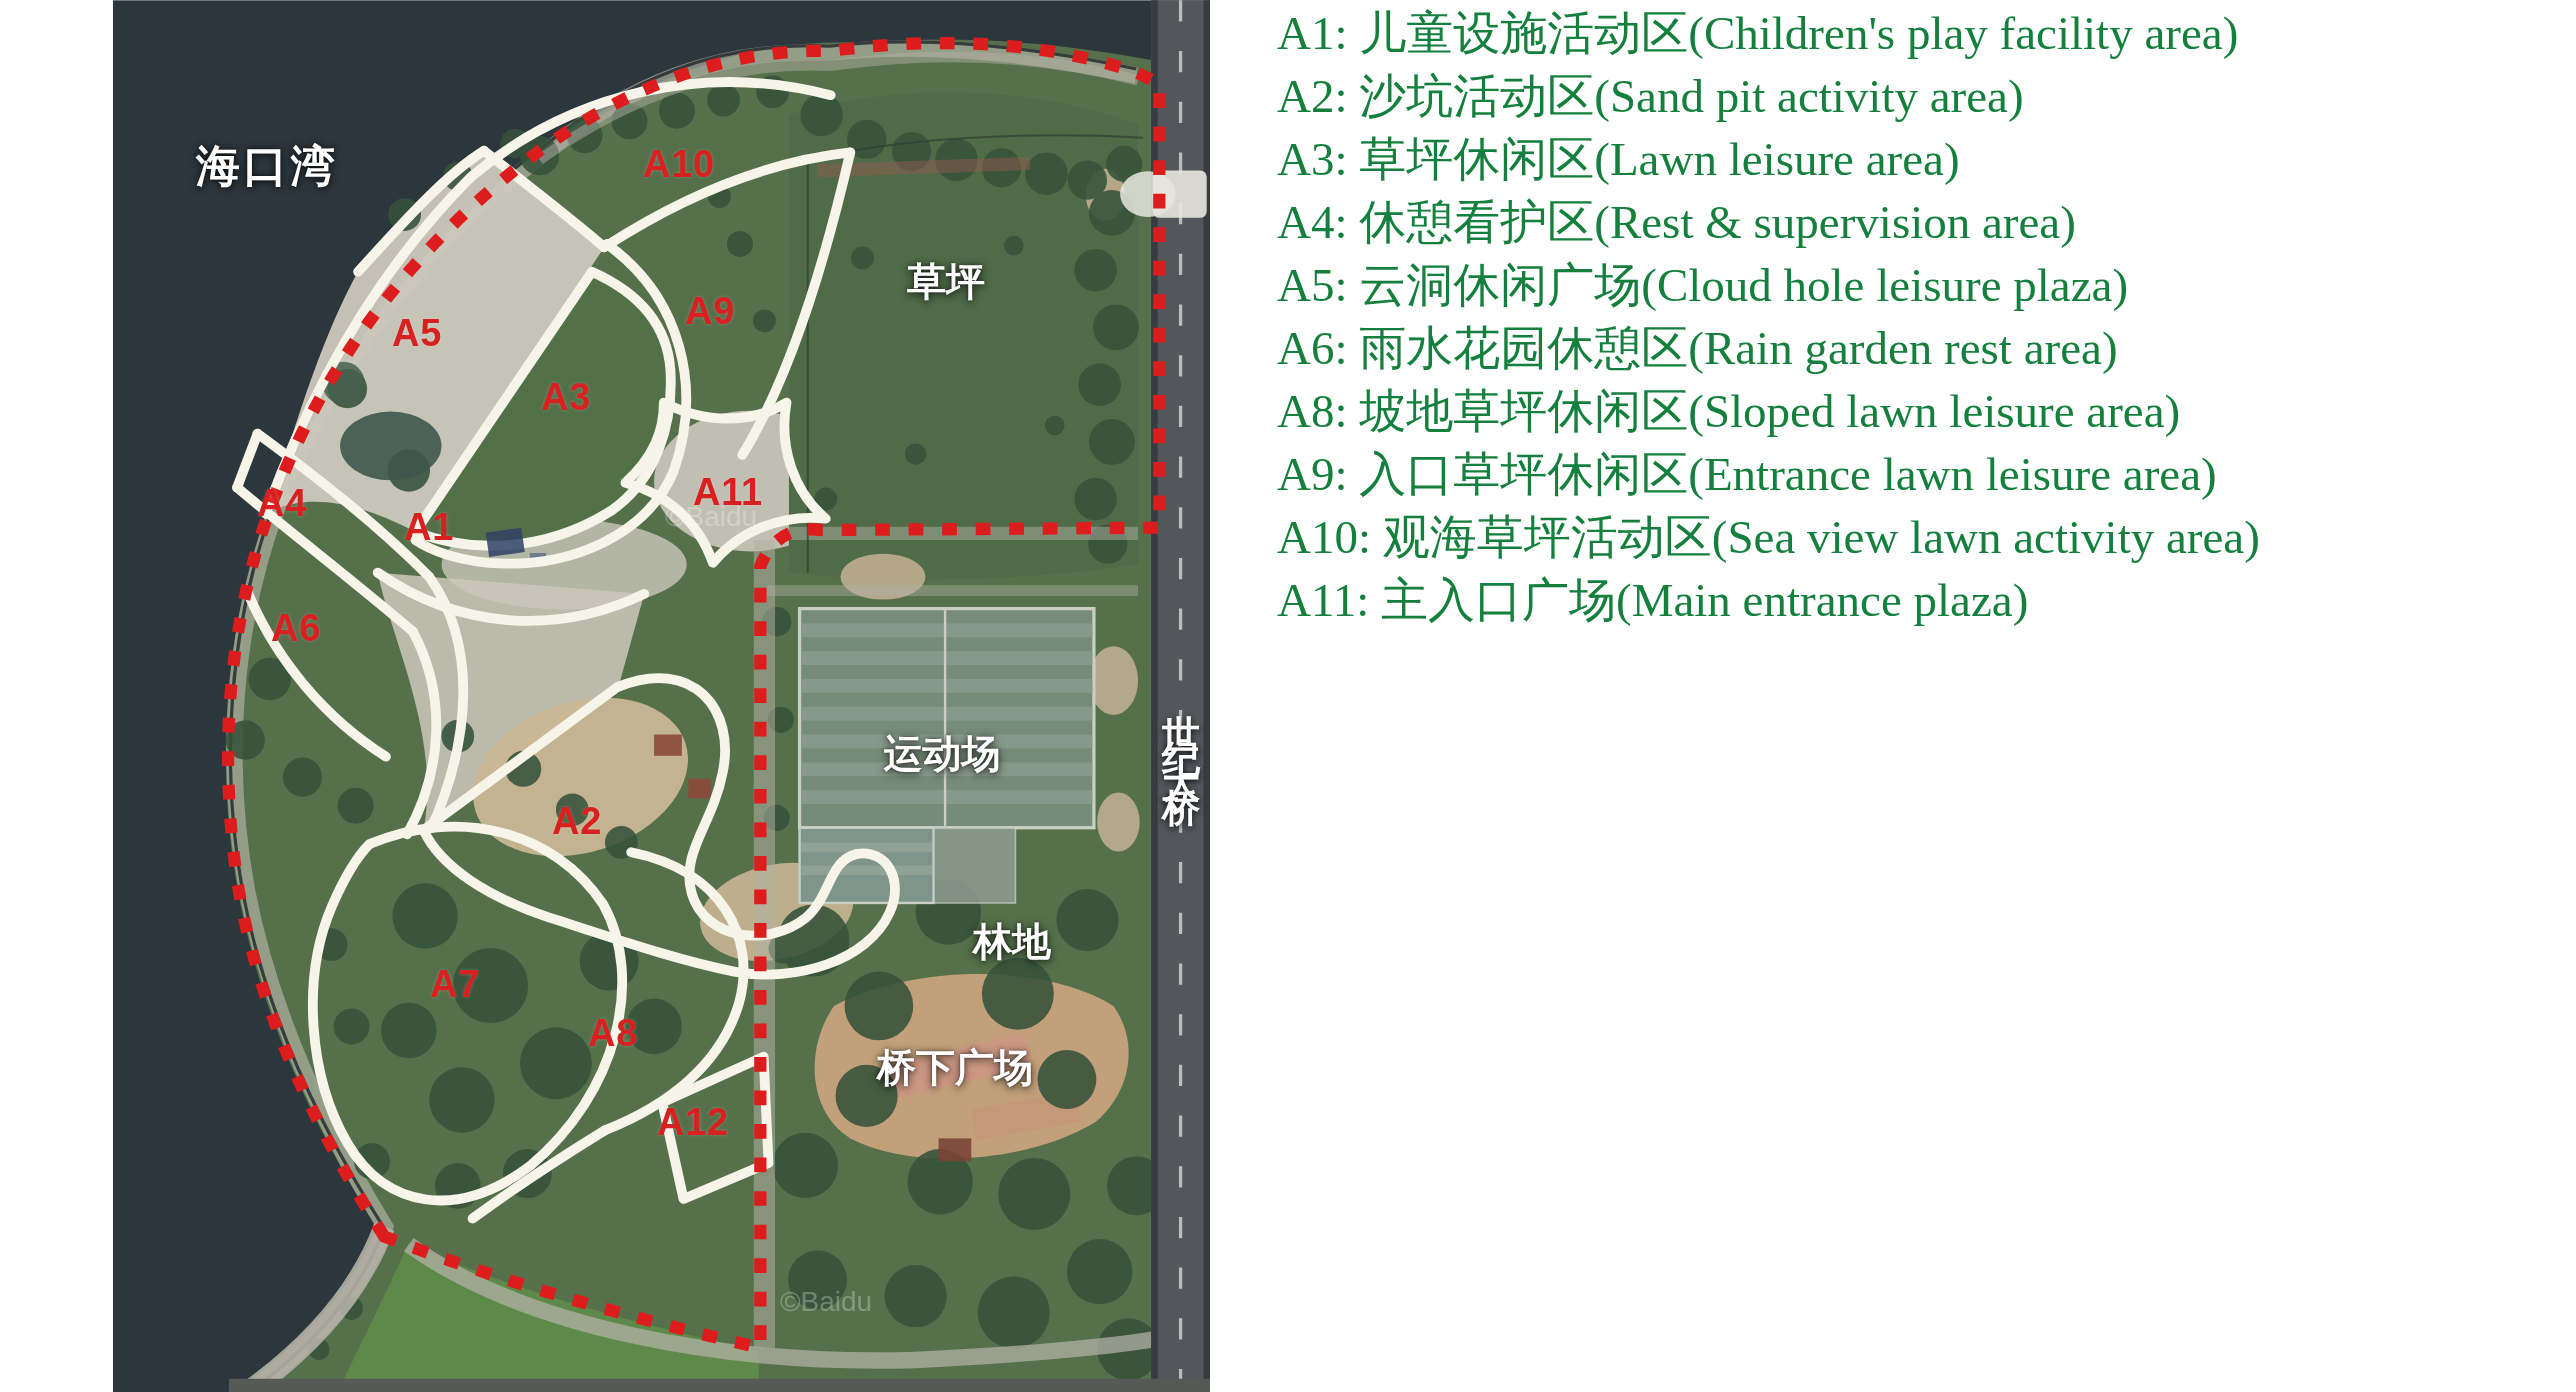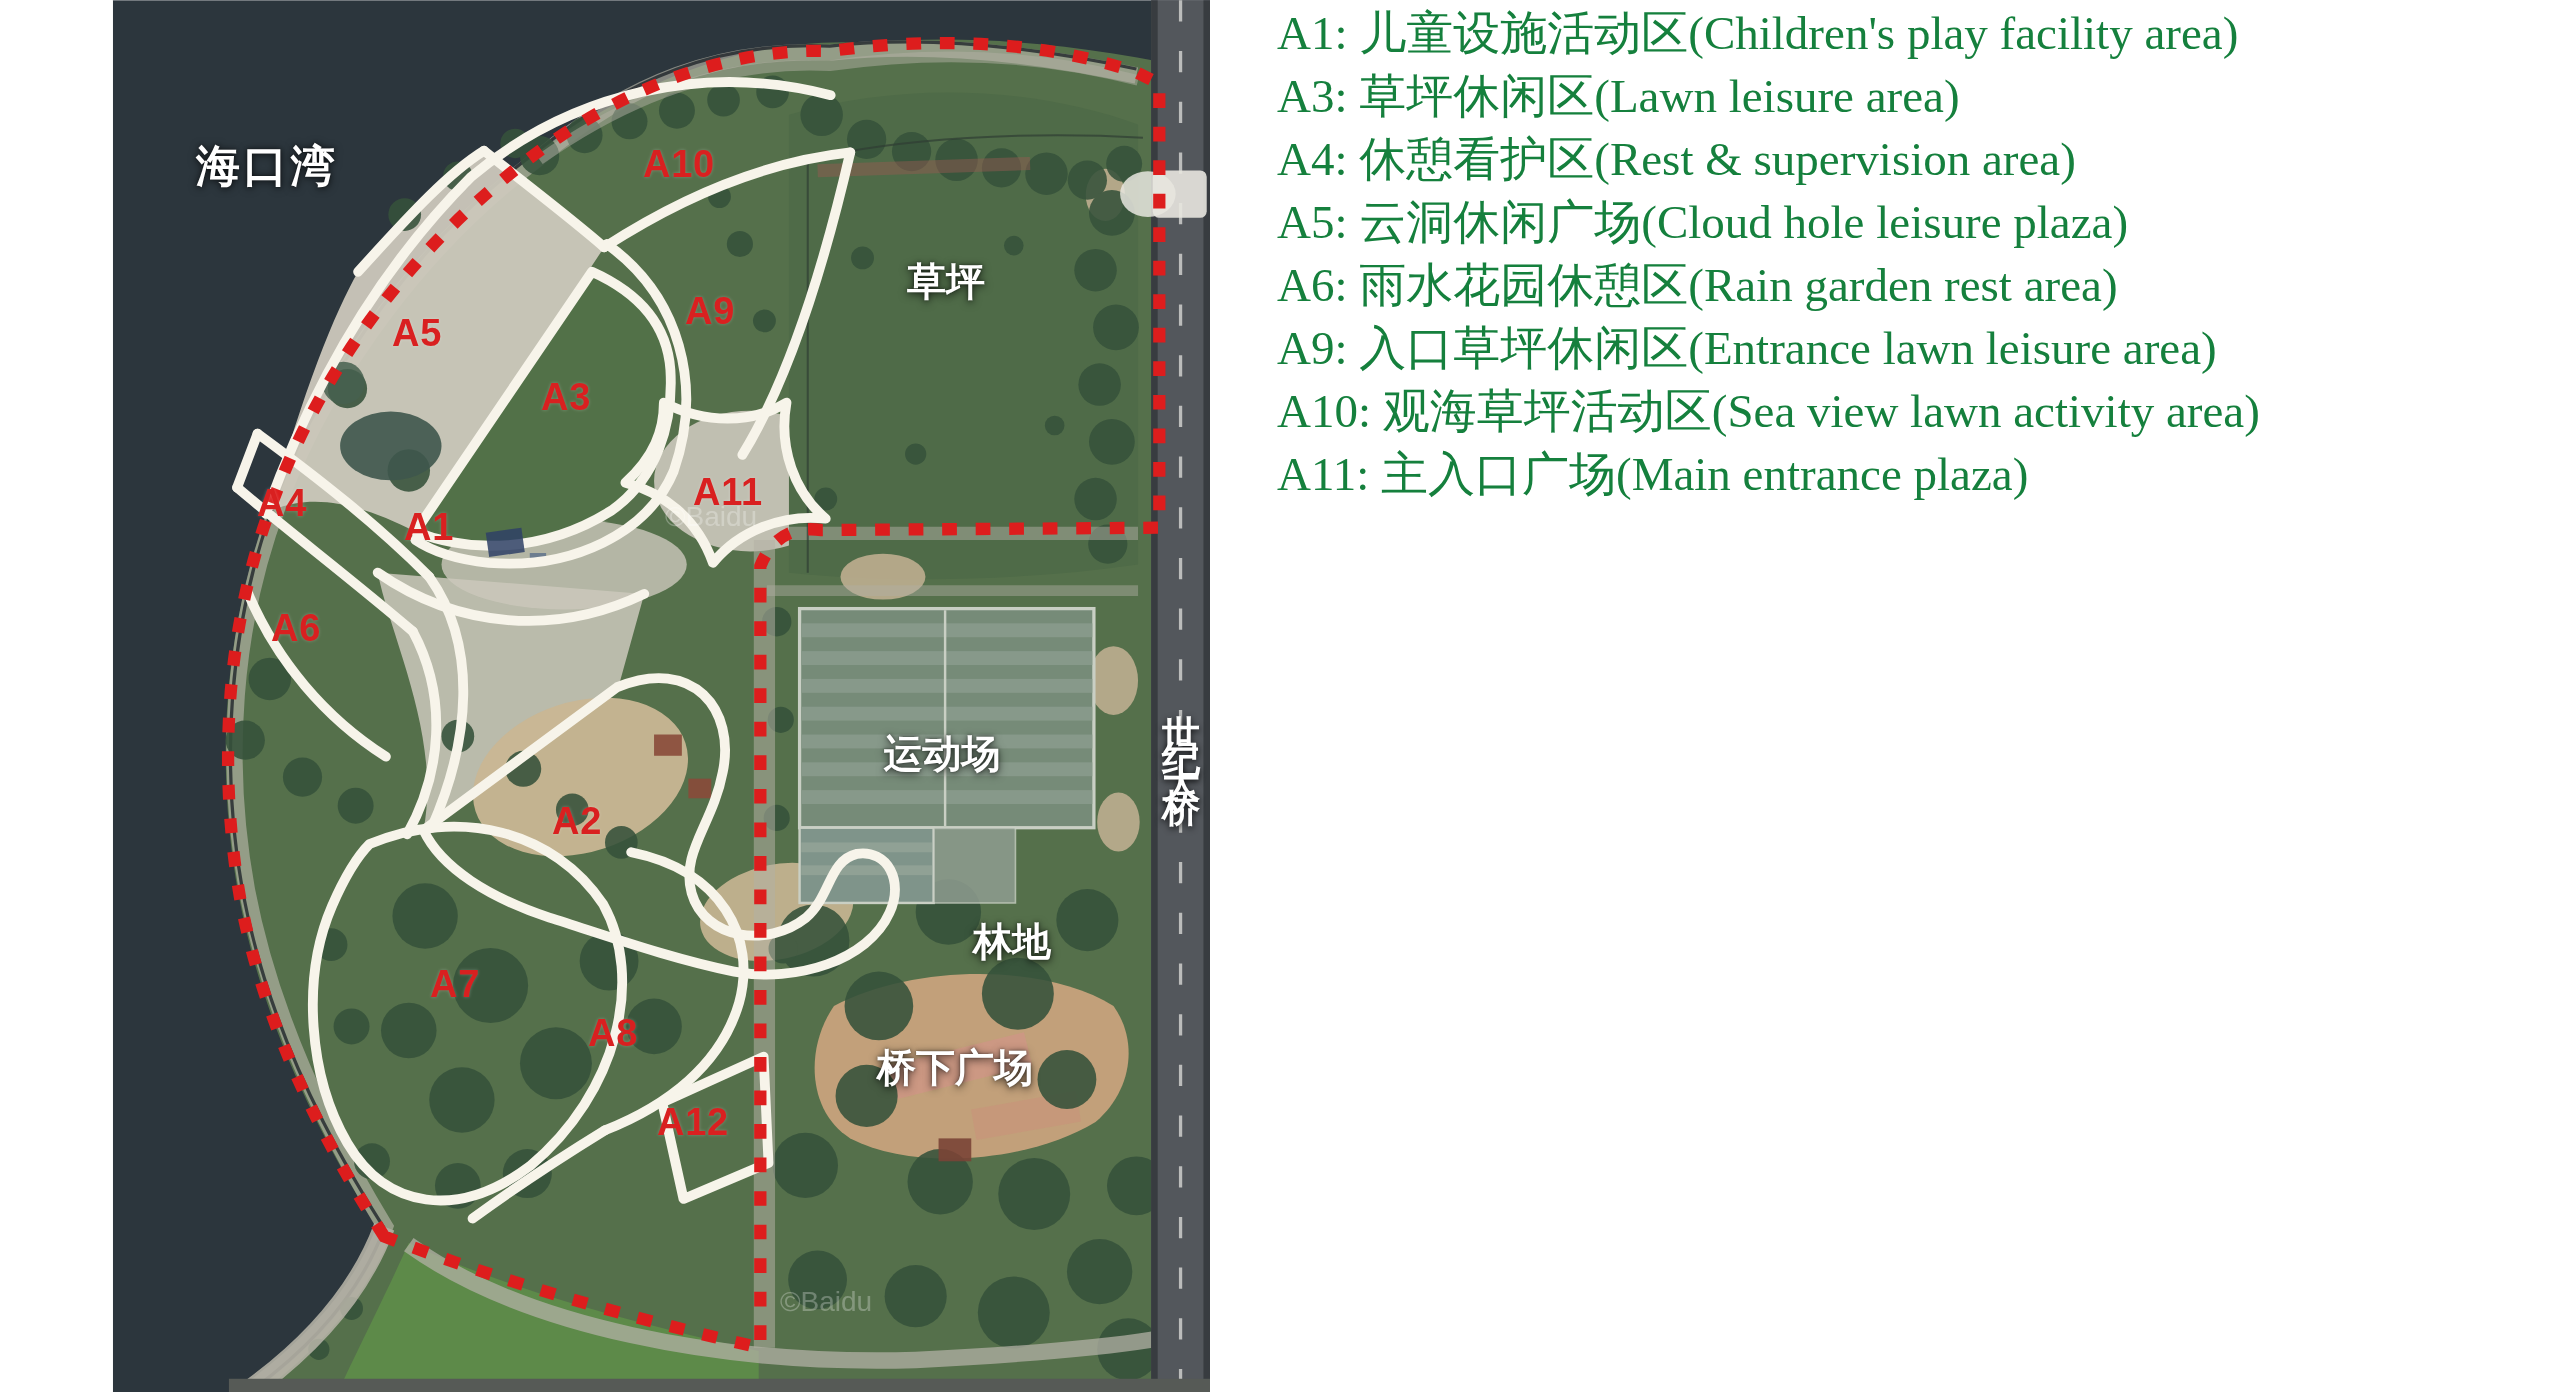--- a/index.html
+++ b/index.html
@@ -256,21 +256,23 @@
   <div class="map-label zone-label" style="left:679px;top:164px">A10</div>
   <div class="map-label zone-label" style="left:728px;top:492px">A11</div>
   <div class="map-label zone-label" style="left:693px;top:1122px">A12</div>
 
   <div class="watermark" style="left:711px;top:517px">©Baidu</div>
   <div class="watermark" style="left:826px;top:1302px">©Baidu</div>
 </div>
 
 <div class="legend">
   <div class="legend-row">A1: 儿童设施活动区(Children's play facility area)</div>
+  <div class="legend-row">A2: 沙坑活动区(Sand pit activity area)</div>
   <div class="legend-row">A3: 草坪休闲区(Lawn leisure area)</div>
   <div class="legend-row">A4: 休憩看护区(Rest &amp; supervision area)</div>
   <div class="legend-row">A5: 云洞休闲广场(Cloud hole leisure plaza)</div>
   <div class="legend-row">A6: 雨水花园休憩区(Rain garden rest area)</div>
+  <div class="legend-row">A8: 坡地草坪休闲区(Sloped lawn leisure area)</div>
   <div class="legend-row">A9: 入口草坪休闲区(Entrance lawn leisure area)</div>
   <div class="legend-row">A10: 观海草坪活动区(Sea view lawn activity area)</div>
   <div class="legend-row">A11: 主入口广场(Main entrance plaza)</div>
 </div>
 
 
 </body></html>

